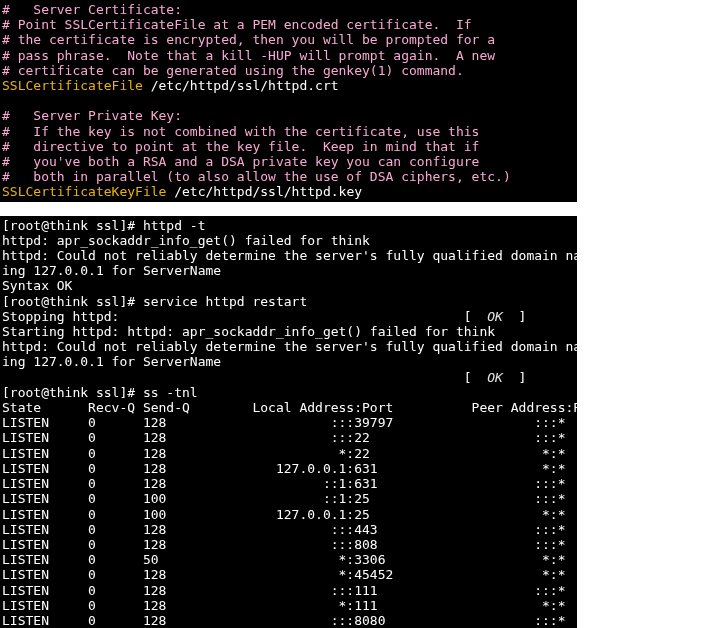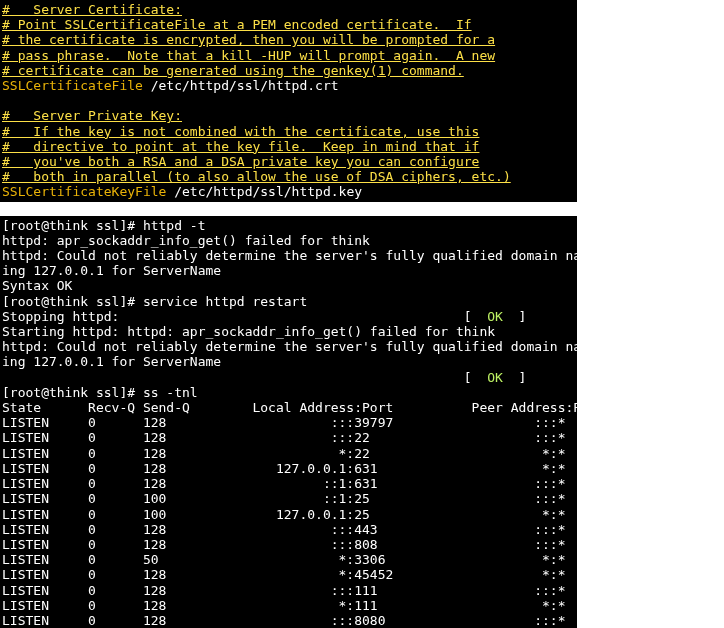--- a/index.html
+++ b/index.html
@@ -14,22 +14,22 @@
   .block {
     background: #000000;
     color: #ffffff;
     white-space: pre;
     padding: 2px 0 2px 2px;
     overflow: hidden;
   }
   .block.config { width: 575px; }
   .block.terminal { width: 575px; }
   .gap { height: 14px; }
-  .c-red { color: #fde047; text-decoration: underline; }
+  .c-red { color: #f9a8d4; }
   .c-yellow { color: #eab308; }
-  .c-green { color: #bef264; }
+  .c-green { color: #e5e5e5; font-style: italic; }
 </style>
 </head>
 <body>
 
 <div class="block config" id="config"><div><span class="c-red">#   Server Certificate:</span></div><div><span class="c-red"># Point SSLCertificateFile at a PEM encoded certificate.  If</span></div><div><span class="c-red"># the certificate is encrypted, then you will be prompted for a</span></div><div><span class="c-red"># pass phrase.  Note that a kill -HUP will prompt again.  A new</span></div><div><span class="c-red"># certificate can be generated using the genkey(1) command.</span></div><div><span class="c-yellow">SSLCertificateFile</span><span> /etc/httpd/ssl/httpd.crt</span></div><div><span> </span></div><div><span class="c-red">#   Server Private Key:</span></div><div><span class="c-red">#   If the key is not combined with the certificate, use this</span></div><div><span class="c-red">#   directive to point at the key file.  Keep in mind that if</span></div><div><span class="c-red">#   you've both a RSA and a DSA private key you can configure</span></div><div><span class="c-red">#   both in parallel (to also allow the use of DSA ciphers, etc.)</span></div><div><span class="c-yellow">SSLCertificateKeyFile</span><span> /etc/httpd/ssl/httpd.key</span></div></div>
 <div class="gap"></div>
 <div class="block terminal" id="terminal"><div><span>[root@think ssl]# httpd -t</span></div><div><span>httpd: apr_sockaddr_info_get() failed for think</span></div><div><span>httpd: Could not reliably determine the server's fully qualified domain name, us</span></div><div><span>ing 127.0.0.1 for ServerName</span></div><div><span>Syntax OK</span></div><div><span>[root@think ssl]# service httpd restart</span></div><div><span>Stopping httpd:                                            [  </span><span class="c-green">OK</span><span>  ]</span></div><div><span>Starting httpd: httpd: apr_sockaddr_info_get() failed for think</span></div><div><span>httpd: Could not reliably determine the server's fully qualified domain name, us</span></div><div><span>ing 127.0.0.1 for ServerName</span></div><div><span>                                                           [  </span><span class="c-green">OK</span><span>  ]</span></div><div><span>[root@think ssl]# ss -tnl</span></div><div><span>State      Recv-Q Send-Q        Local Address:Port          Peer Address:Port </span></div><div><span>LISTEN     0      128                     :::39797                  :::*     </span></div><div><span>LISTEN     0      128                     :::22                     :::*     </span></div><div><span>LISTEN     0      128                      *:22                      *:*     </span></div><div><span>LISTEN     0      128              127.0.0.1:631                     *:*     </span></div><div><span>LISTEN     0      128                    ::1:631                    :::*     </span></div><div><span>LISTEN     0      100                    ::1:25                     :::*     </span></div><div><span>LISTEN     0      100              127.0.0.1:25                      *:*     </span></div><div><span>LISTEN     0      128                     :::443                    :::*     </span></div><div><span>LISTEN     0      128                     :::808                    :::*     </span></div><div><span>LISTEN     0      50                       *:3306                    *:*     </span></div><div><span>LISTEN     0      128                      *:45452                   *:*     </span></div><div><span>LISTEN     0      128                     :::111                    :::*     </span></div><div><span>LISTEN     0      128                      *:111                     *:*     </span></div><div><span>LISTEN     0      128                     :::8080                   :::*     </span></div></div>
 
 </body></html>

